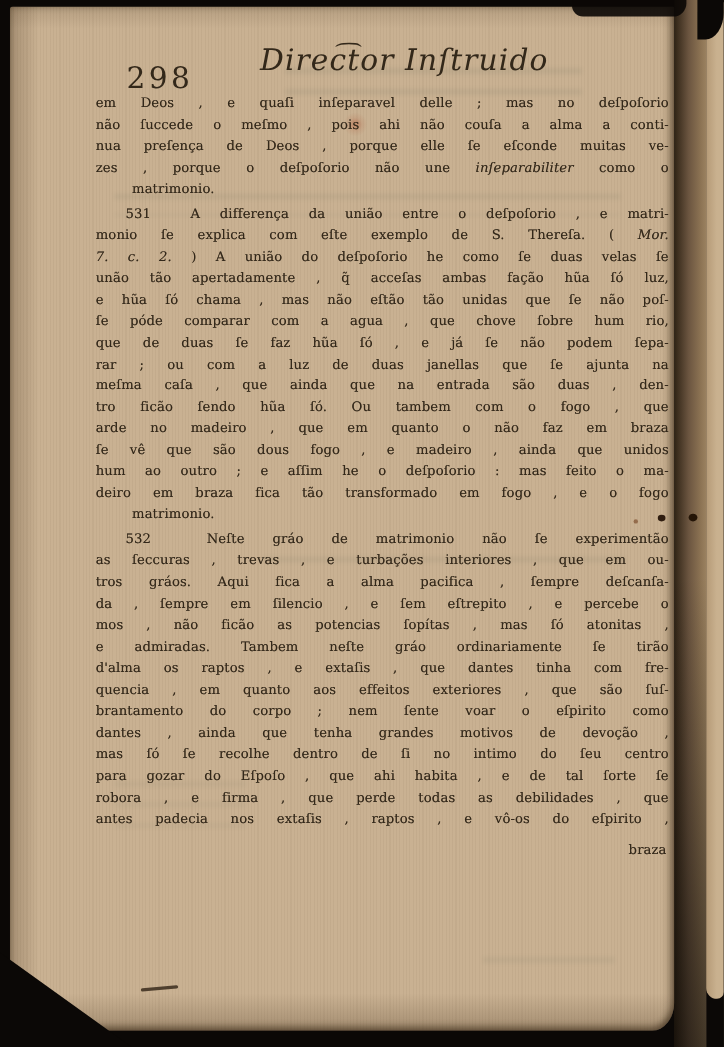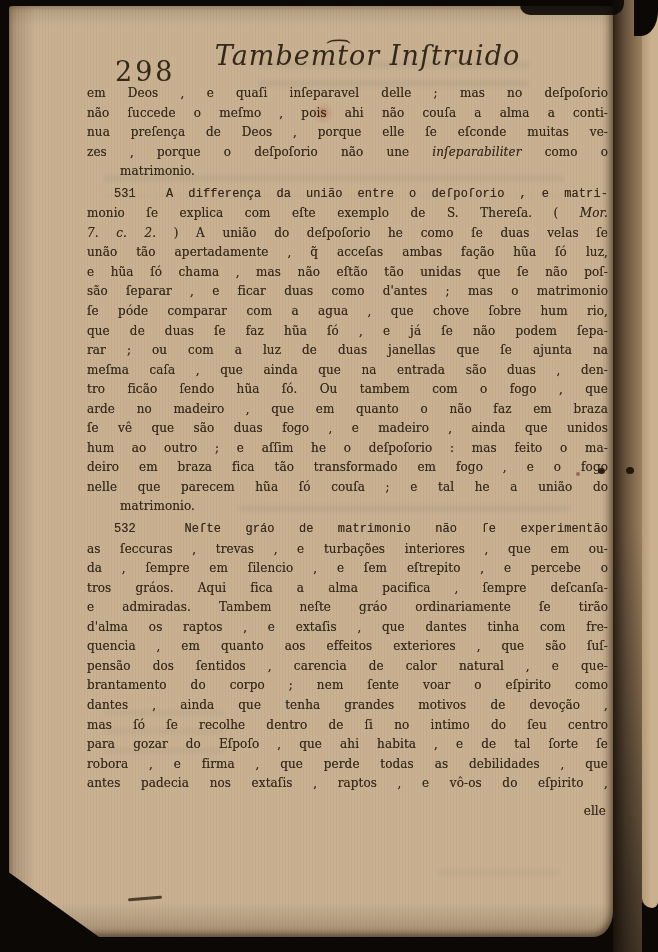--- a/index.html
+++ b/index.html
@@ -61,21 +61,21 @@
   .pagenum{position:absolute;left:28px;top:16px;font-size:27px;letter-spacing:3px;}
   .title{position:absolute;left:40px;right:0;text-align:center;font-style:italic;
     font-size:27px;letter-spacing:1px;}
 
   .textblock{position:absolute;left:87px;top:84px;width:521px;color:var(--ink,#33281a);
     font-size:12px;line-height:19.55px;letter-spacing:.1px;word-spacing:1.5px;
     text-shadow:0 0 .5px rgba(51,40,26,.55);}
   .para{margin:0 0 3px 0;}
   .line{text-align:justify;text-align-last:justify;height:19.55px;}
   .line.flush{text-align-last:left;margin-left:33px;}
-  .line.indent{text-indent:27px;font-family:Liberation Mono, monospace;}
+  .line.indent{text-indent:27px;}
   .line i{font-style:italic;}
   .catchword{text-align:right;margin-top:8px;padding-right:2px;}
 </style>
 </head>
 <body>
 
 <div class="scene">
 
   <div class="gutter"></div>
   <div class="page2"></div>
@@ -83,69 +83,67 @@
   <div class="paper">
     <div class="ghost g1"></div>
     <div class="ghost g2"></div>
     <div class="ghost g3"></div>
     <div class="ghost g4"></div>
     <div class="ghost g5"></div>
   </div>
 
   <div class="header">
     <span class="pagenum">298</span>
-    <span class="title">Tambem͡tor Inſtruido</span>
+    <span class="title">Direc͡tor Inſtruido</span>
   </div>
 
   <div class="textblock">
     <div id="lines">
         <div class="para">
           <div class="line"><span>em Deos , e quaſi inſeparavel delle ; mas no deſpoſorio</span></div>
           <div class="line"><span>não ſuccede o meſmo , pois ahi não couſa a alma a conti-</span></div>
           <div class="line"><span>nua preſença de Deos , porque elle ſe eſconde muitas ve-</span></div>
           <div class="line"><span>zes , porque o deſpoſorio não une </span><i>inſeparabiliter</i><span> como o</span></div>
           <div class="line flush"><span>matrimonio.</span></div>
         </div>
         <div class="para">
           <div class="line indent"><span>531&nbsp;&nbsp;A differença da união entre o deſpoſorio , e matri-</span></div>
           <div class="line"><span>monio ſe explica com eſte exemplo de S. Thereſa. ( </span><i>Mor.</i><span></span></div>
           <div class="line"><span></span><i>7. c. 2.</i><span> ) A união do deſpoſorio he como ſe duas velas ſe</span></div>
           <div class="line"><span>unão tão apertadamente , q̃ acceſas ambas fação hũa ſó luz,</span></div>
           <div class="line"><span>e hũa ſó chama , mas não eſtão tão unidas que ſe não poſ-</span></div>
-          <div class="line"><span>são ſeparar , e ficar duas como d'antes ; mas o matrimonio</span></div>
           <div class="line"><span>ſe póde comparar com a agua , que chove ſobre hum rio,</span></div>
           <div class="line"><span>que de duas ſe faz hũa ſó , e já ſe não podem ſepa-</span></div>
           <div class="line"><span>rar ; ou com a luz de duas janellas que ſe ajunta na</span></div>
           <div class="line"><span>meſma caſa , que ainda que na entrada são duas , den-</span></div>
           <div class="line"><span>tro ficão ſendo hũa ſó. Ou tambem com o fogo , que</span></div>
           <div class="line"><span>arde no madeiro , que em quanto o não faz em braza</span></div>
-          <div class="line"><span>ſe vê que são duas fogo , e madeiro , ainda que unidos</span></div>
+          <div class="line"><span>ſe vê que são dous fogo , e madeiro , ainda que unidos</span></div>
           <div class="line"><span>hum ao outro ; e aſſim he o deſpoſorio : mas feito o ma-</span></div>
           <div class="line"><span>deiro em braza fica tão transformado em fogo , e o fogo</span></div>
-          <div class="line"><span>nelle que parecem hũa ſó couſa ; e tal he a união do</span></div>
           <div class="line flush"><span>matrimonio.</span></div>
         </div>
         <div class="para">
           <div class="line indent"><span>532&nbsp;&nbsp;Neſte gráo de matrimonio não ſe experimentão</span></div>
           <div class="line"><span>as ſeccuras , trevas , e turbações interiores , que em ou-</span></div>
+          <div class="line"><span>tros gráos. Aqui fica a alma pacifica , ſempre deſcanſa-</span></div>
           <div class="line"><span>da , ſempre em ſilencio , e ſem eſtrepito , e percebe o</span></div>
-          <div class="line"><span>tros gráos. Aqui fica a alma pacifica , ſempre deſcanſa-</span></div>
+          <div class="line"><span>mos , não ficão as potencias ſopítas , mas ſó atonitas ,</span></div>
           <div class="line"><span>e admiradas. Tambem neſte gráo ordinariamente ſe tirão</span></div>
           <div class="line"><span>d'alma os raptos , e extaſis , que dantes tinha com fre-</span></div>
           <div class="line"><span>quencia , em quanto aos effeitos exteriores , que são ſuſ-</span></div>
-          <div class="line"><span>pensão dos ſentidos , carencia de calor natural , e que-</span></div>
           <div class="line"><span>brantamento do corpo ; nem ſente voar o eſpirito como</span></div>
           <div class="line"><span>dantes , ainda que tenha grandes motivos de devoção ,</span></div>
           <div class="line"><span>mas ſó ſe recolhe dentro de ſi no intimo do ſeu centro</span></div>
           <div class="line"><span>para gozar do Eſpoſo , que ahi habita , e de tal ſorte ſe</span></div>
           <div class="line"><span>robora , e firma , que perde todas as debilidades , que</span></div>
           <div class="line"><span>antes padecia nos extaſis , raptos , e vô-os do eſpirito ,</span></div>
         </div>
       </div>
-    <div class="catchword">elle</div>
+    <div class="catchword">braza</div>
   </div>
 
   <div class="speck s1"></div>
   <div class="speck s2"></div>
   <div class="speck s3"></div>
   <div class="dash"></div>
 
   <div class="notch"></div>
   <div class="corner-tr"></div>
   <div class="corner-bl"></div>

